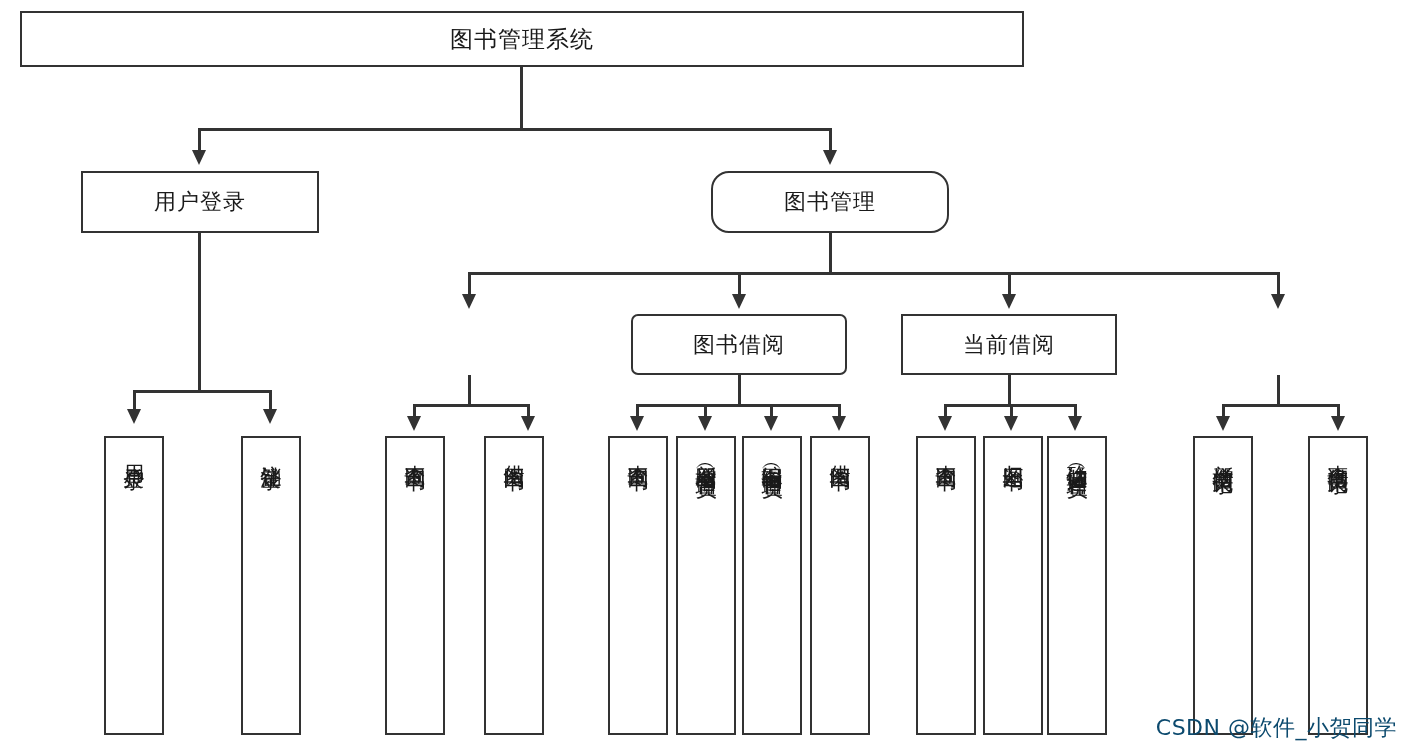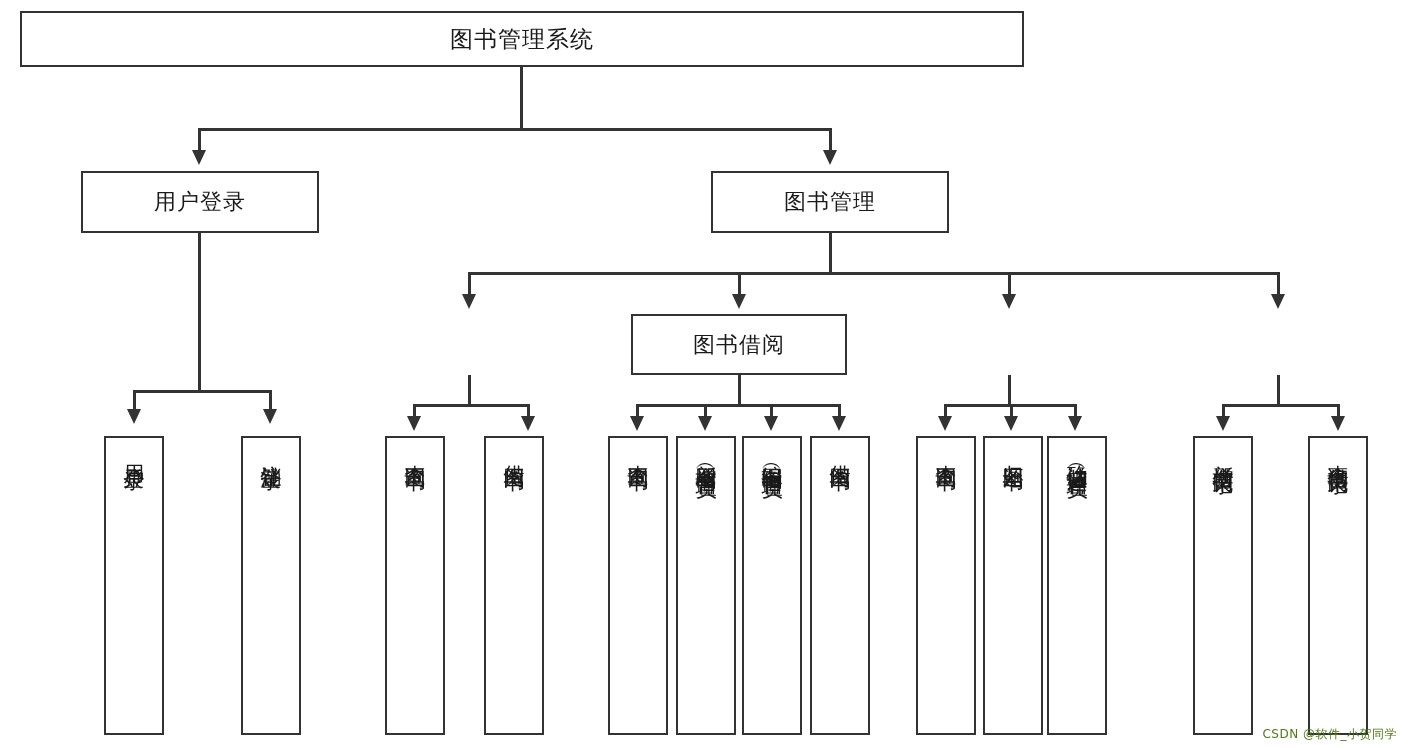--- a/index.html
+++ b/index.html
@@ -63,22 +63,22 @@
     width:0;height:0;
     border-left:7px solid transparent;
     border-right:7px solid transparent;
     border-top:15px solid #333333;
   }
   
   #watermark{
     position:absolute;
     right:8px;
     bottom:4px;
-    font-size:12px;
-    color:#4d7c0f;
+    font-size:22px;
+    color:#0c4a6e;
     letter-spacing:0.5px;
     white-space:nowrap;
     pointer-events:none;
   }
 </style>
 </head>
 <body>
 
 <div id="canvas">
 
@@ -89,21 +89,21 @@
   <div class="seg v" style="left:520px; top:67px; width:3px; height:63px;"></div>
   <div class="seg h" style="left:198px; top:128px; width:634px; height:3px;"></div>
   <div class="seg v" style="left:198px; top:128px; width:3px; height:25px;"></div>
   <div class="arrow" style="left:192px; top:150px;"></div>
   <div class="seg v" style="left:829px; top:128px; width:3px; height:25px;"></div>
   <div class="arrow" style="left:823px; top:150px;"></div>
 
   <div class="node horiz" style="left:81px; top:171px; width:238px; height:62px;">
     <span class="label">用户登录</span>
   </div>
-  <div class="node horiz" style="left:711px; top:171px; width:238px; height:62px;">
+  <div class="node horiz" style="left:711px; top:171px; width:238px; height:62px;border-radius:18px;">
     <span class="label">图书管理</span>
   </div>
 
   <div class="seg v" style="left:198px; top:233px; width:3px; height:160px;"></div>
   <div class="seg h" style="left:133px; top:390px; width:139px; height:3px;"></div>
   <div class="seg v" style="left:133px; top:390px; width:3px; height:21px;"></div>
   <div class="arrow" style="left:127px; top:409px;"></div>
   <div class="seg v" style="left:269px; top:390px; width:3px; height:21px;"></div>
   <div class="arrow" style="left:263px; top:409px;"></div>
 
@@ -111,22 +111,25 @@
   <div class="seg h" style="left:468px; top:272px; width:812px; height:3px;"></div>
   <div class="seg v" style="left:468px; top:272px; width:3px; height:24px;"></div>
   <div class="arrow" style="left:462px; top:294px;"></div>
   <div class="seg v" style="left:738px; top:272px; width:3px; height:24px;"></div>
   <div class="arrow" style="left:732px; top:294px;"></div>
   <div class="seg v" style="left:1008px; top:272px; width:3px; height:24px;"></div>
   <div class="arrow" style="left:1002px; top:294px;"></div>
   <div class="seg v" style="left:1277px; top:272px; width:3px; height:24px;"></div>
   <div class="arrow" style="left:1271px; top:294px;"></div>
 
-  <div class="node horiz" style="left:631px; top:314px; width:216px; height:61px;">
+  <div class="node horiz" style="left:631px; top:314px; width:216px; height:61px;border-radius:7px;">
     <span class="label">图书借阅</span>
+  </div>
+  <div class="node horiz" style="left:901px; top:314px; width:216px; height:61px;">
+    <span class="label">当前借阅</span>
   </div>
 
   <div class="seg v" style="left:468px; top:375px; width:3px; height:32px;"></div>
   <div class="seg h" style="left:413px; top:404px; width:117px; height:3px;"></div>
   <div class="seg v" style="left:413px; top:404px; width:3px; height:14px;"></div>
   <div class="arrow" style="left:407px; top:416px;"></div>
   <div class="seg v" style="left:527px; top:404px; width:3px; height:14px;"></div>
   <div class="arrow" style="left:521px; top:416px;"></div>
 
   <div class="seg v" style="left:738px; top:375px; width:3px; height:32px;"></div>

